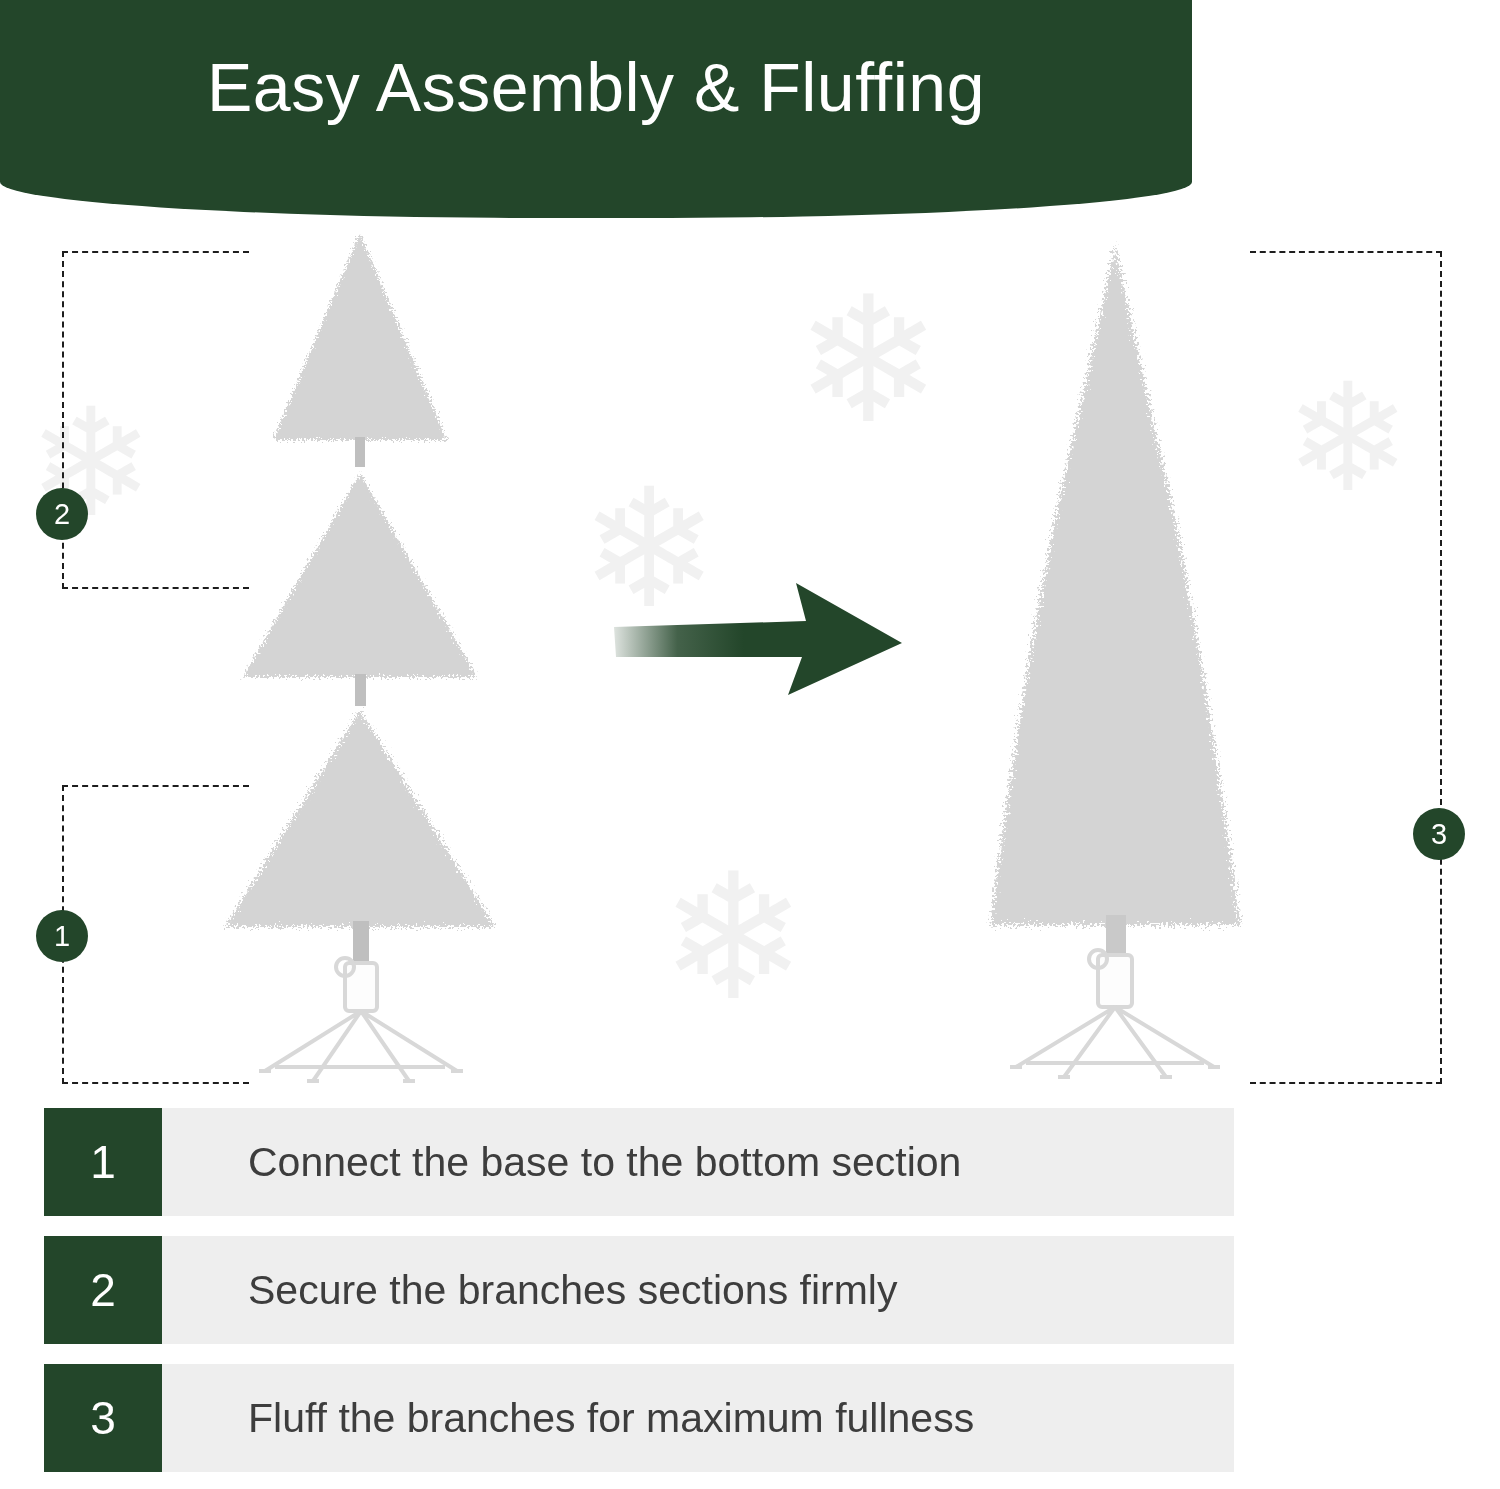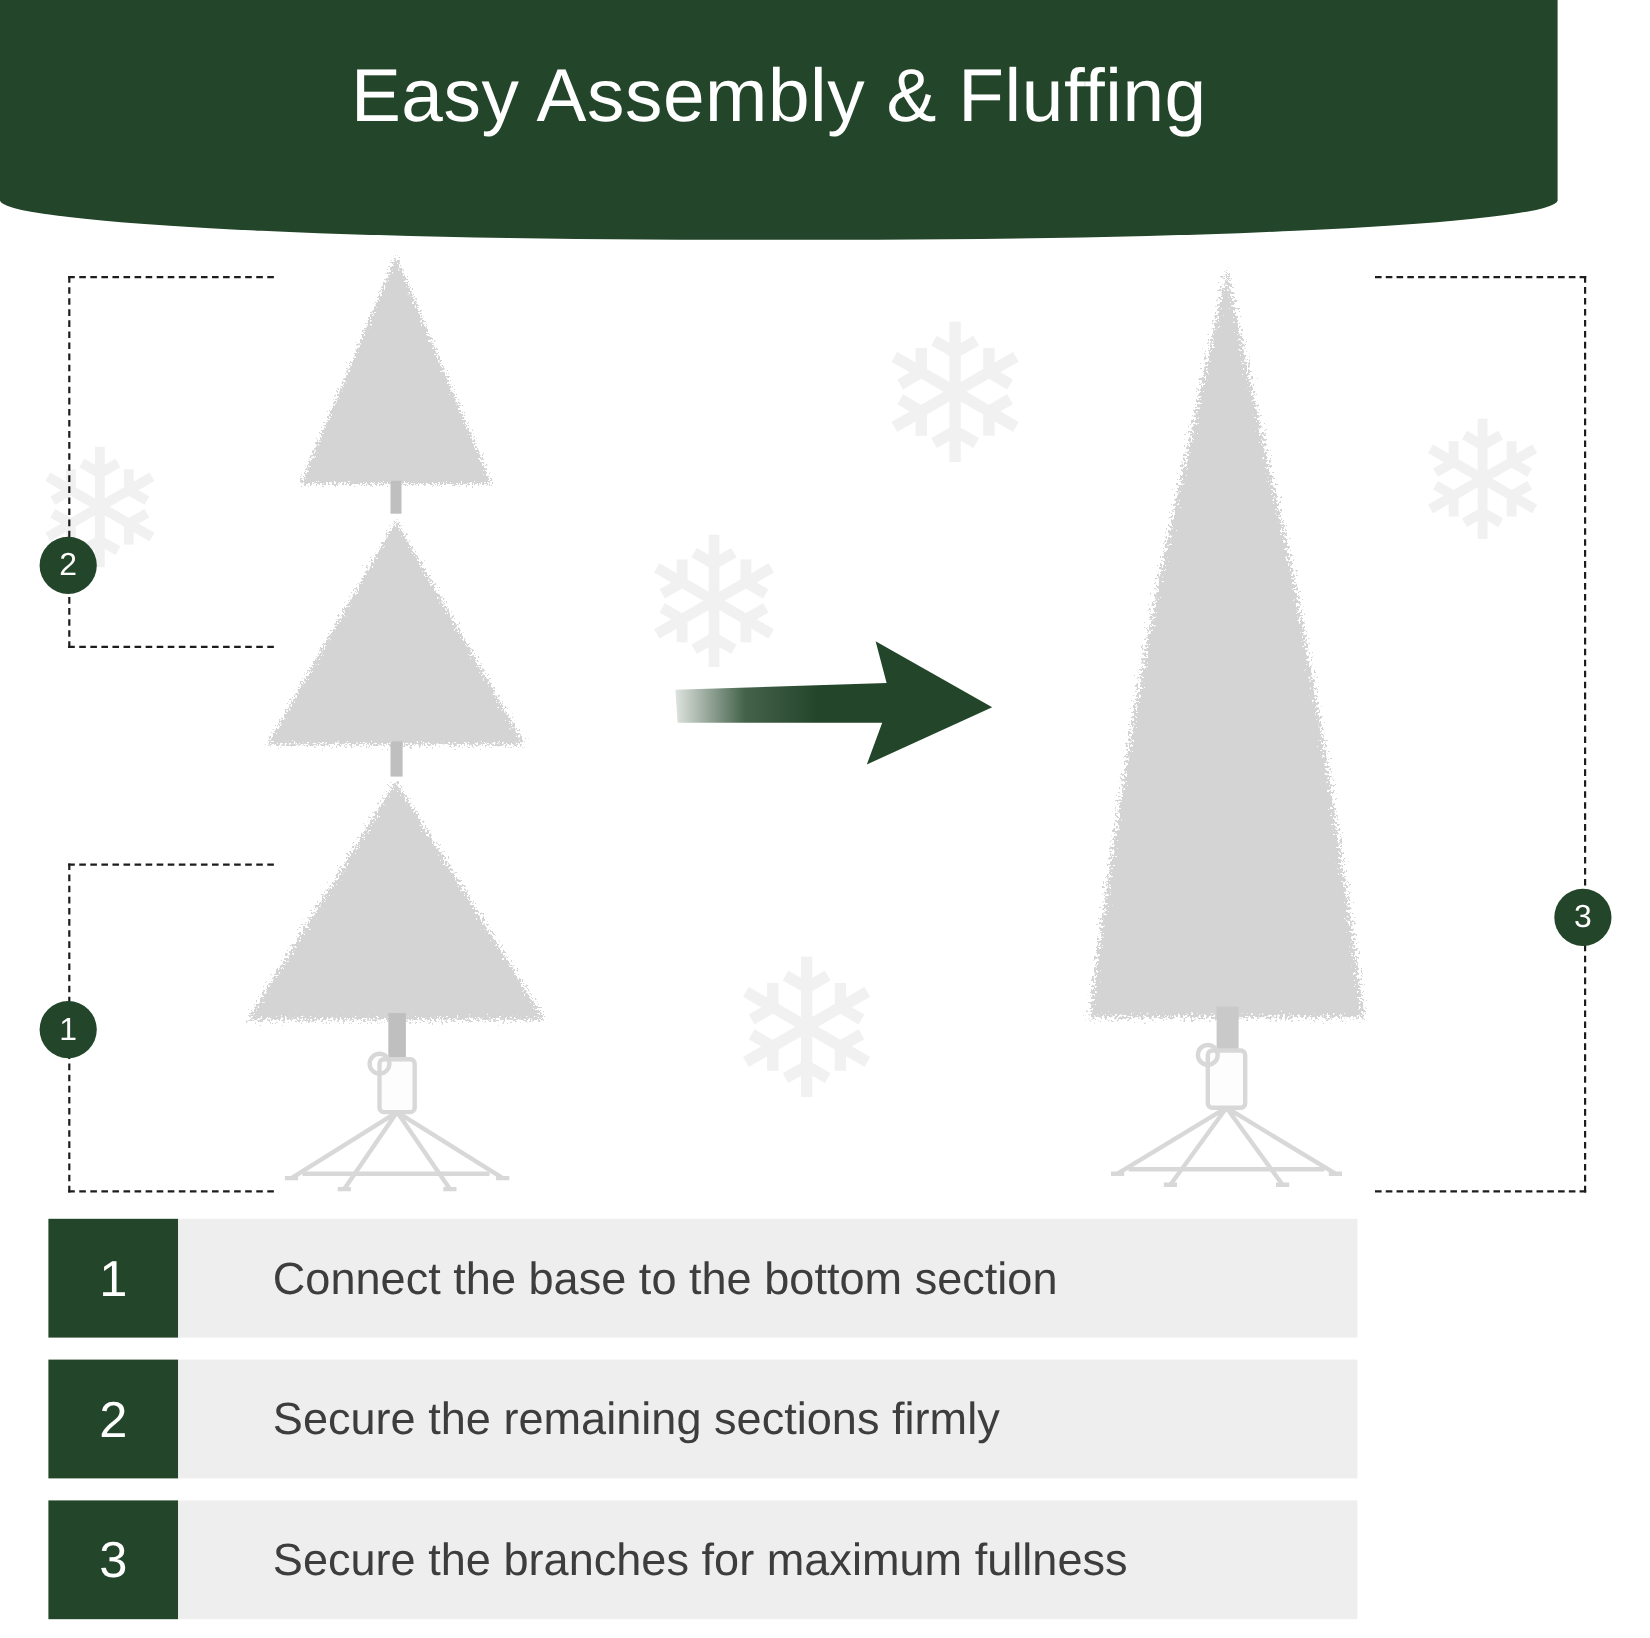--- a/index.html
+++ b/index.html
@@ -13,21 +13,21 @@
     font-family: "Liberation Sans", sans-serif;
     overflow: hidden;
     position: relative;
   }
 
   
   .header {
     position: absolute;
     left: 0;
     top: 0;
-    width: 1416px;
+    width: 1192px;
     height: 218px;
     background: #23462a;
     border-bottom-left-radius: 46% 36px;
     border-bottom-right-radius: 46% 36px;
     display: flex;
     align-items: flex-start;
     justify-content: center;
     box-sizing: border-box;
     padding-top: 52px;
   }
@@ -279,21 +279,21 @@
 
 <div class="steps">
 
   <div class="step-row">
     <div class="step-num">1</div>
     <div class="step-text">Connect the base to the bottom section</div>
   </div>
 
   <div class="step-row">
     <div class="step-num">2</div>
-    <div class="step-text">Secure the remaining sections firmly</div>
+    <div class="step-text">Secure the branches sections firmly</div>
   </div>
 
   <div class="step-row">
     <div class="step-num">3</div>
-    <div class="step-text">Secure the branches for maximum fullness</div>
+    <div class="step-text">Fluff the branches for maximum fullness</div>
   </div>
 
 </div>
 
 </body></html>

